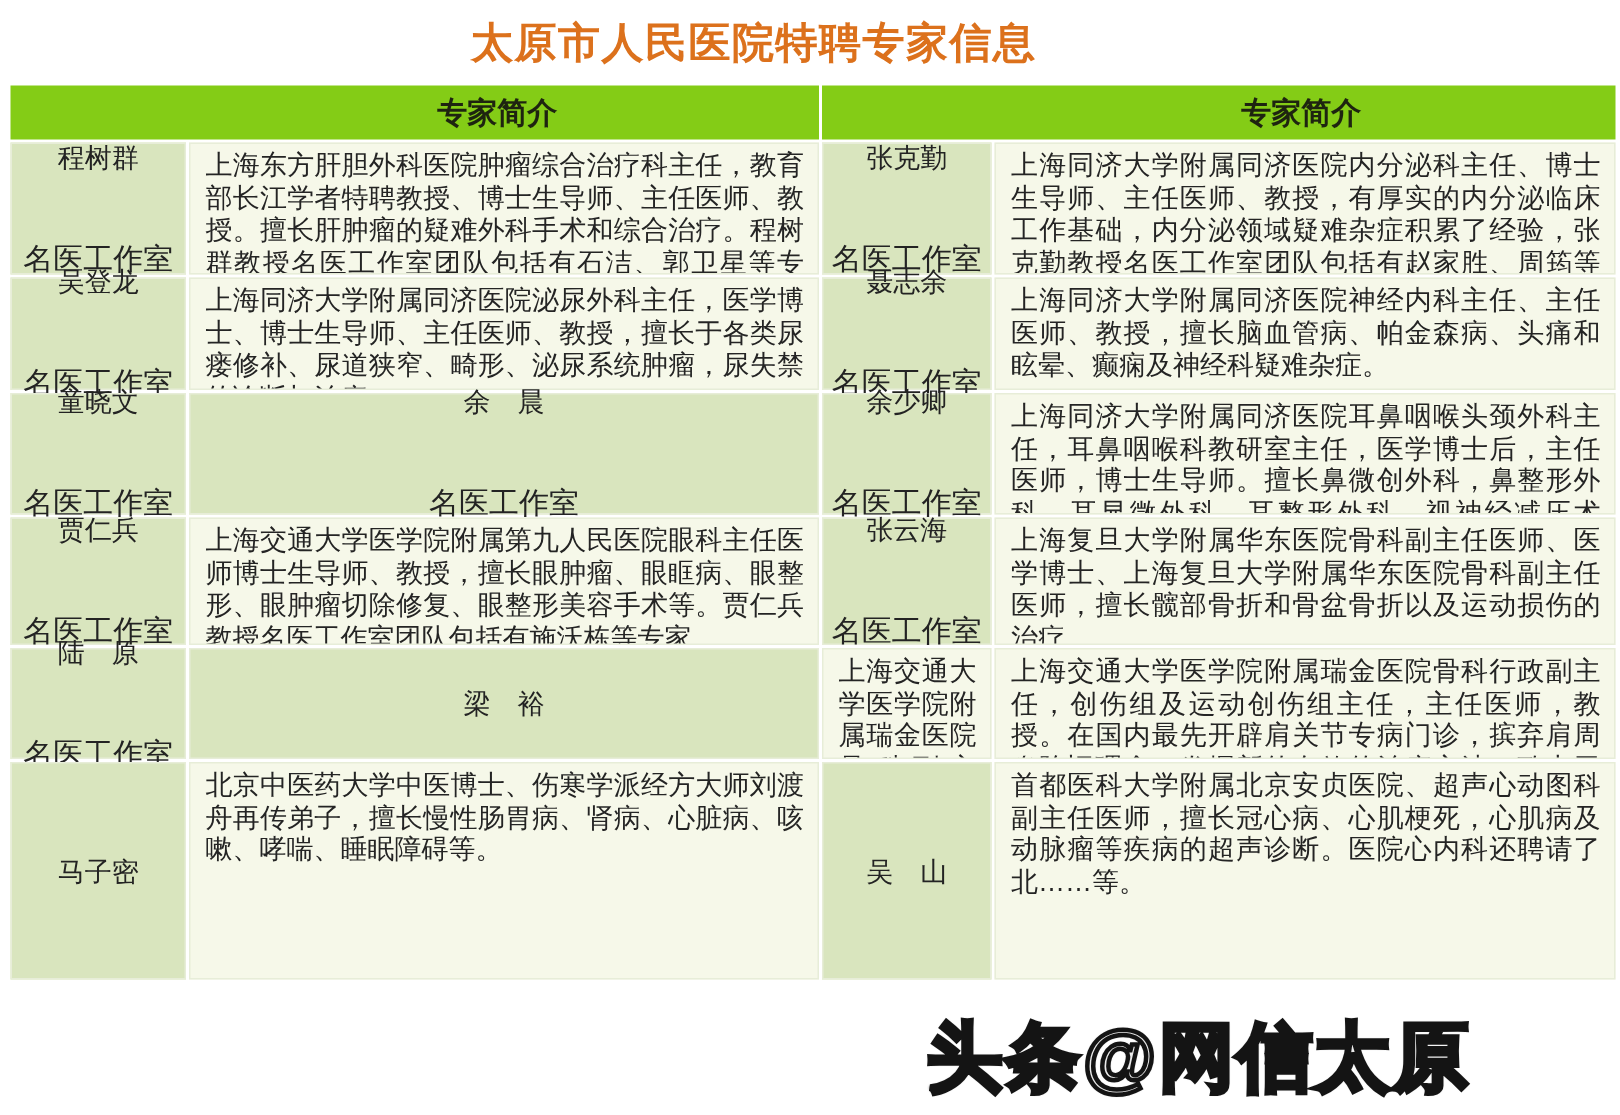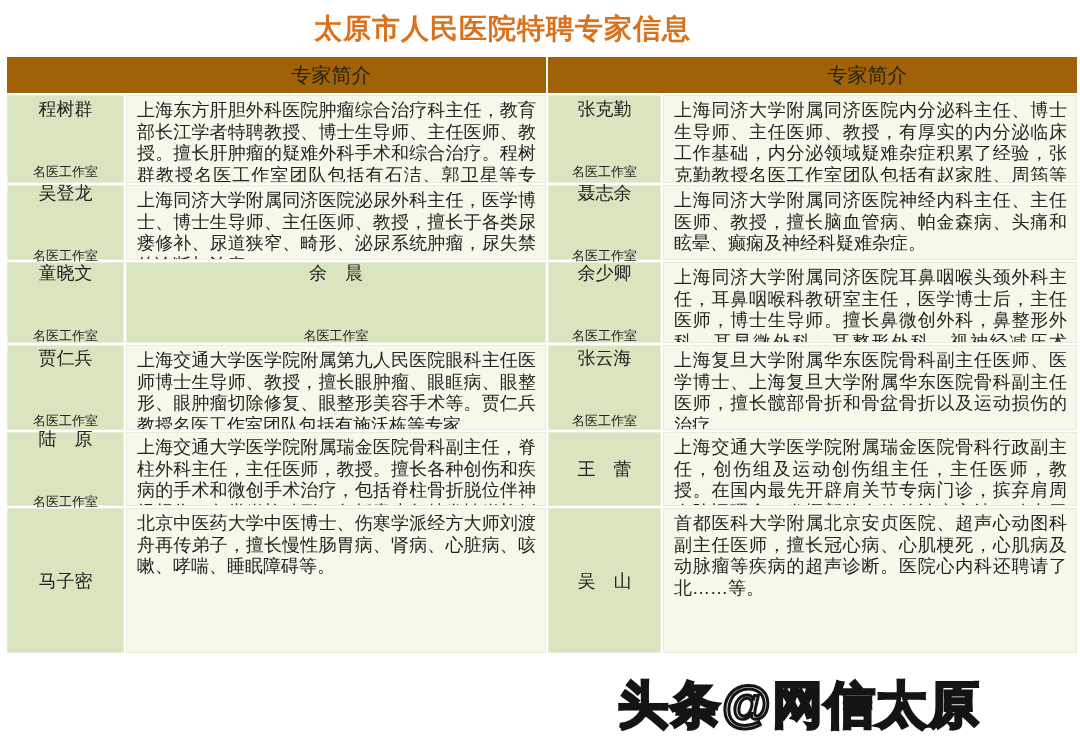--- a/index.html
+++ b/index.html
@@ -27,46 +27,46 @@
     left: 7px; top: 57px;
     width: 1066px;
     display: grid;
     grid-template-columns: 117px 420px 113px 414px;
     grid-template-rows: 36px 88px 75px 81px 85px 74px 145px 100px;
     gap: 2px;
     background: #ffffff;
   }
   .header-cell {
     grid-column: span 2;
-    background: #a16207;
+    background: #84cc16;
     display: flex;
     align-items: center;
     justify-content: center;
     padding-left: 110px;
     font-size: 20px;
-    font-weight: normal;
+    font-weight: bold;
     color: #1e2410;
   }
   .cell { border: 1px solid #e7edd8; }
   .name-cell {
     background: #D9E5BE;
     display: flex;
     flex-direction: column;
     align-items: center;
     justify-content: center;
     gap: 42px;
     text-align: left;
     padding: 4px 2px;
   }
   .ename {
     font-size: 18px;
     color: #232323;
     white-space: pre;
   }
-  .studio { font-size: 13px; color: #232323; }
+  .studio { font-size: 20px; color: #232323; }
   .studio:empty { display: none; }
   .desc-cell {
     background: #F6F8E9;
     font-size: 18px;
     line-height: 21.5px;
     padding: 4px 9px 3px 10px;
     text-align: justify;
     color: #242424;
     overflow: hidden;
   }
@@ -139,25 +139,25 @@
   <div class="cell name-cell">
     <div class="ename">张云海</div>
     <div class="studio">名医工作室</div>
   </div>
   <div class="cell desc-cell">上海复旦大学附属华东医院骨科副主任医师、医学博士、上海复旦大学附属华东医院骨科副主任医师，擅长髋部骨折和骨盆骨折以及运动损伤的治疗。</div>
   <div class="cell name-cell">
     <div class="ename">陆　原</div>
     <div class="studio">名医工作室</div>
   </div>
 
-  <div class="cell desc-cell">上海交通大学医学院附属瑞金医院骨科副主任，脊柱外科主任，主任医师，教授。擅长各种创伤和疾病的手术和微创手术治疗，包括脊柱骨折脱位伴神经损伤；各类脊柱畸形，包括青少年特发性脊柱侧弯、先天性脊柱侧弯、成人脊柱侧弯以及创伤后脊柱畸形；各类脊柱退行性疾病，包括椎间盘突出，椎管狭窄，腰椎滑脱等。对于骨质疏松症以及相关脊柱创伤有独到的认识和诊治方法。</div>
   <div class="cell name-cell">
-    <div class="ename">王　蕾</div>
+    <div class="ename">梁　裕</div>
 
   </div>
+  <div class="cell desc-cell">上海交通大学医学院附属瑞金医院骨科副主任，脊柱外科主任，主任医师，教授。擅长各种创伤和疾病的手术和微创手术治疗，包括脊柱骨折脱位伴神经损伤；各类脊柱畸形，包括青少年特发性脊柱侧弯、先天性脊柱侧弯、成人脊柱侧弯以及创伤后脊柱畸形；各类脊柱退行性疾病，包括椎间盘突出，椎管狭窄，腰椎滑脱等。对于骨质疏松症以及相关脊柱创伤有独到的认识和诊治方法。</div>
   <div class="cell desc-cell">上海交通大学医学院附属瑞金医院骨科行政副主任，创伤组及运动创伤组主任，主任医师，教授。在国内最先开辟肩关节专病门诊，摈弃肩周炎陈旧理念，发掘新的有效的治疗方法。致力于肩关节外科及四肢长干骨及关节内复杂损伤的研究，擅长四肢关节创伤和肩关节疾患的诊治。尤其对于常见的肩袖损伤、“五十肩、肩周炎、冻结肩”等有独到的手法疗法及微创手术治疗。擅长肩关节镜下疑难病例的诊治。</div>
 
   <div class="cell name-cell">
     <div class="ename">马子密</div>
 
   </div>
   <div class="cell desc-cell">北京中医药大学中医博士、伤寒学派经方大师刘渡舟再传弟子，擅长慢性肠胃病、肾病、心脏病、咳嗽、哮喘、睡眠障碍等。</div>
   <div class="cell name-cell">
     <div class="ename">吴　山</div>
 

